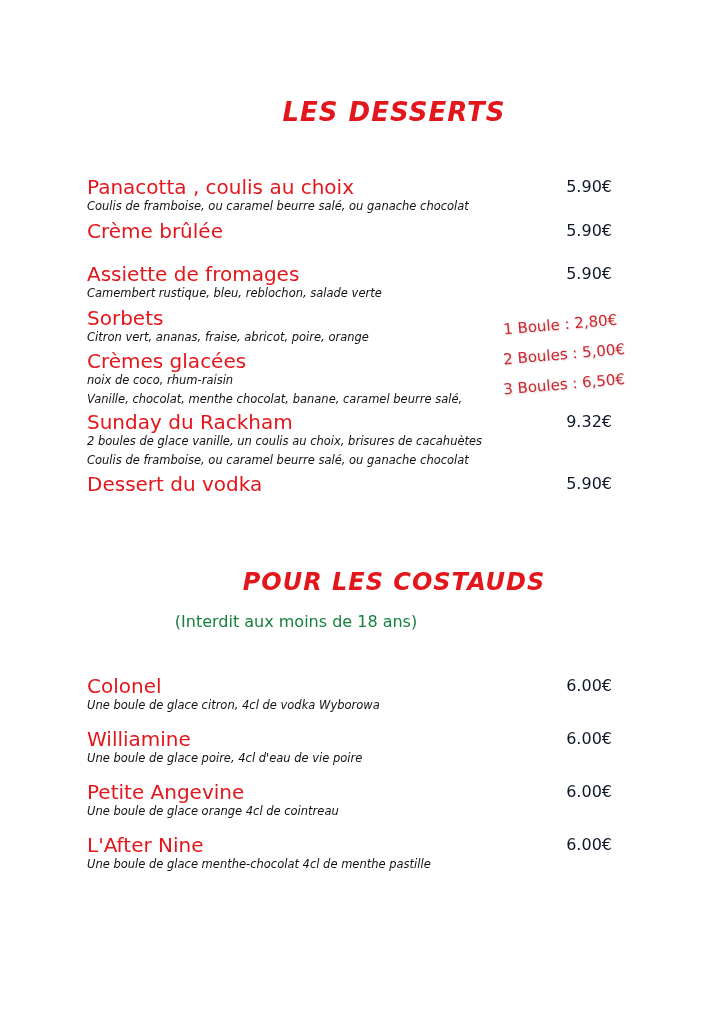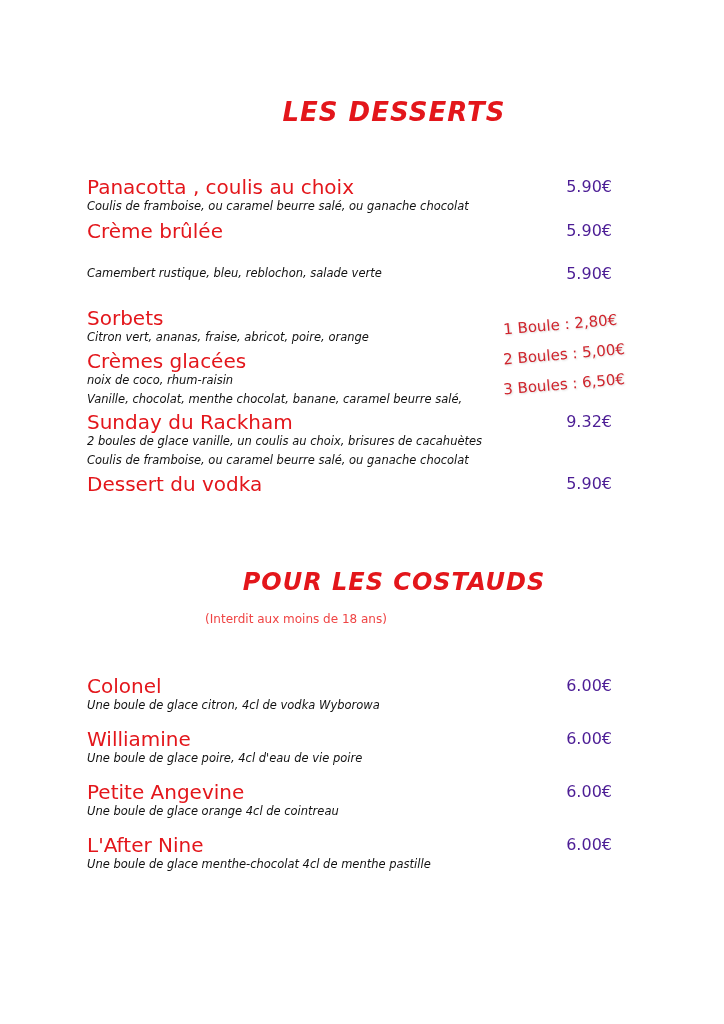--- a/index.html
+++ b/index.html
@@ -4,24 +4,24 @@
   <style>
     html, body { margin: 0; padding: 0; background: #ffffff; }
     body { width: 724px; height: 1024px; position: relative; overflow: hidden;
            font-family: "DejaVu Sans", sans-serif; }
     .title { position: absolute; left: 0; width: 724px; text-align: center;
              color: #e3161b; font-style: italic; font-weight: bold;
              font-family: "DejaVu Sans", sans-serif; letter-spacing: 1px; padding-left: 32px; }
     .title.t1 { top: 97px; font-size: 26px; }
     .title.t2 { top: 568px; font-size: 24px; }
     .subtitle { position: absolute; top: 612px; left: 0; width: 592px; text-align: center;
-                font-size: 12px; color: #ef4444; }
+                font-size: 16px; color: #15803d; }
     .item { position: absolute; left: 87px; width: 525px; }
     .item .name { color: #e3161b; font-size: 20px; line-height: 20px; }
-    .item .price { position: absolute; right: 0; top: 0; color: #4c1d95; font-size: 16px; line-height: 20px; margin-left: 28px; }
+    .item .price { position: absolute; right: 0; top: 0; color: #0f172a; font-size: 16px; line-height: 20px; margin-left: 28px; }
     .item .desc { font-style: italic; font-size: 11.5px; line-height: 19px; color: #111; }
     .scoops { position: absolute; left: 503px; top: 308px; width: 150px; }
     .scoops .s { color: #d0242c; font-size: 15px; line-height: 30px; white-space: nowrap;
                  text-shadow: 1px 1px 2px rgba(0,0,0,0.15); }
     .scoops .s0 { transform: rotate(-5deg); }
     .scoops .s1 { transform: rotate(-5deg); }
     .scoops .s2 { transform: rotate(-5deg); }
   </style>
 </head>
 <body>
@@ -31,20 +31,21 @@
 <div class="item" style="top:177px">
   <div class="name">Panacotta , coulis au choix</div>
   <div class="price">5.90€</div>
   <div class="desc">Coulis de framboise, ou caramel beurre salé, ou ganache chocolat</div>
 </div>
 <div class="item" style="top:221px">
   <div class="name">Crème brûlée</div>
   <div class="price">5.90€</div>
 </div>
 <div class="item" style="top:264px">
+  <div class="name">Assiette de fromages</div>
   <div class="price">5.90€</div>
   <div class="desc">Camembert rustique, bleu, reblochon, salade verte</div>
 </div>
 <div class="item" style="top:308px">
   <div class="name">Sorbets</div>
   <div class="desc">Citron vert, ananas, fraise, abricot, poire, orange</div>
 </div>
 <div class="item" style="top:351px">
   <div class="name">Crèmes glacées</div>
   <div class="desc">noix de coco, rhum-raisin</div>

